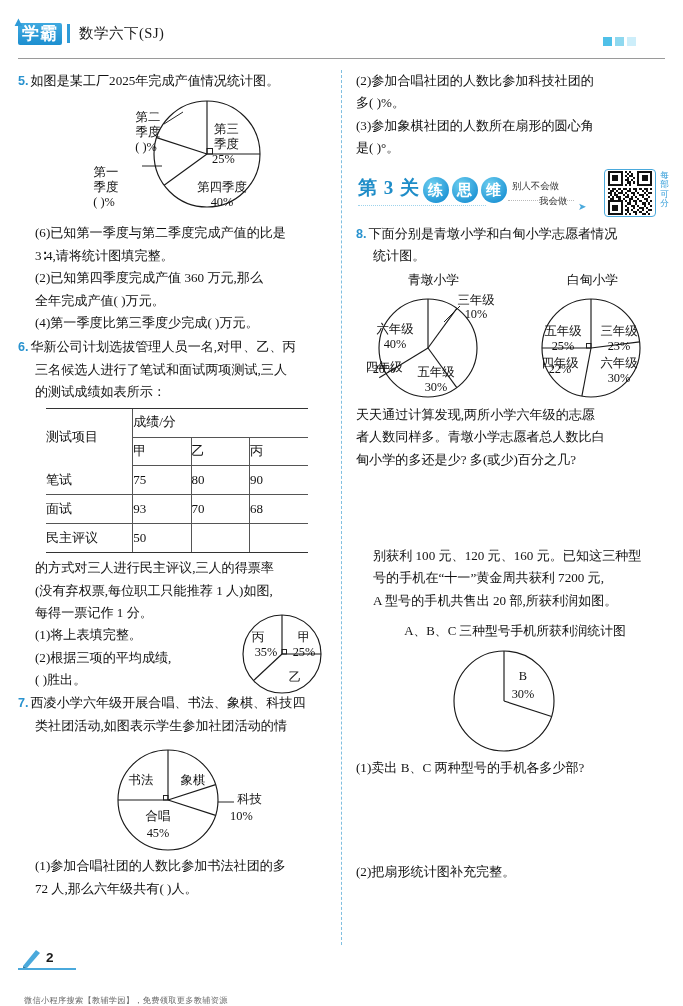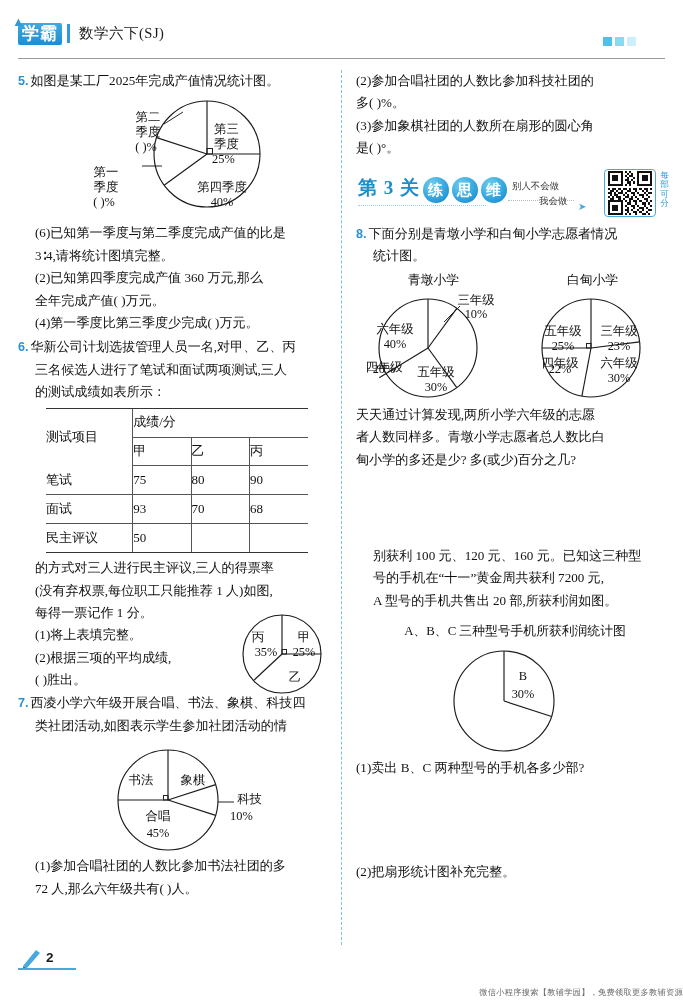--- a/index.html
+++ b/index.html
@@ -134,22 +134,22 @@
   .pn-num {
     position: absolute; left: 28px; top: 0px; font-size: 13.5px;
     font-family: "Liberation Sans", sans-serif; font-weight: bold; color: #1a1a1a;
   }
   .pn-rule {
     position: absolute; left: 0px; top: 18px; width: 58px; height: 1.6px;
     background: #4aa9dc;
   }
   .pn-pen { position: absolute; left: 2px; top: -1px; }
   .footer-note {
-    position: absolute; left: 0; right: 0; bottom: 8px; text-align: right;
-    font-size: 8.2px; color: #6a6a6a; letter-spacing: 0.3px;
+    position: absolute; left: 0; right: 0; bottom: 0; text-align: left;
+    font-size: 8.2px; color: #6a6a6a; letter-spacing: 0.3px; padding-left: 24px;
   }
 
   svg { display: block; }
   .pl { stroke: #1a1a1a; stroke-width: 1.15; fill: none; }
   .pl-thin { stroke: #1a1a1a; stroke-width: 0.95; fill: none; }
 </style>
 </head>
 <body>
 
 <div class="page">

